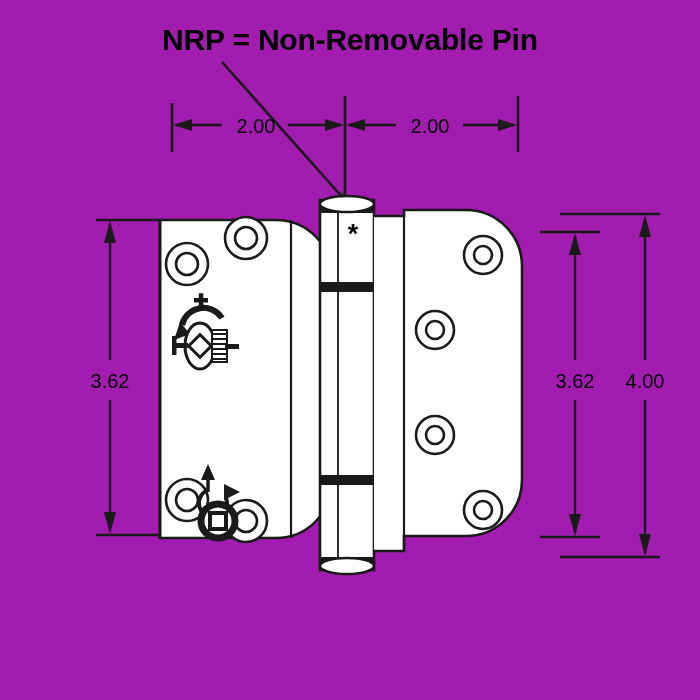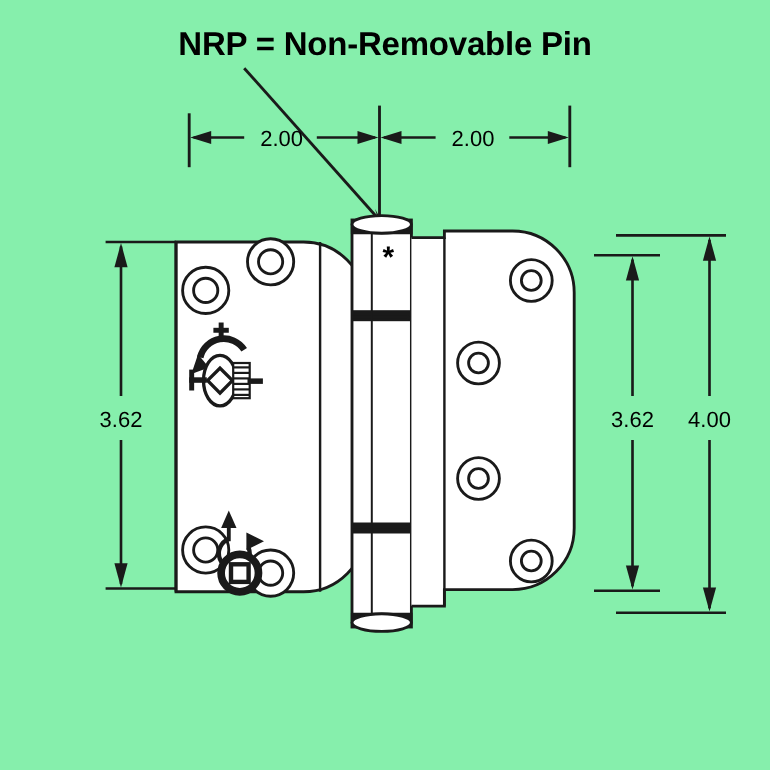--- a/index.html
+++ b/index.html
@@ -11,21 +11,21 @@
     width: 700px;
     height: 700px;
     font-family: "Liberation Sans", sans-serif;
     color: #000000;
     overflow: hidden;
   }
   #stage {
     position: relative;
     width: 700px;
     height: 700px;
-    background: #86efac;
+    background: #a21caf;
   }
   #drawing {
     position: absolute;
     left: 0;
     top: 0;
     width: 700px;
     height: 700px;
   }
   .title-text {
     font-weight: bold;

